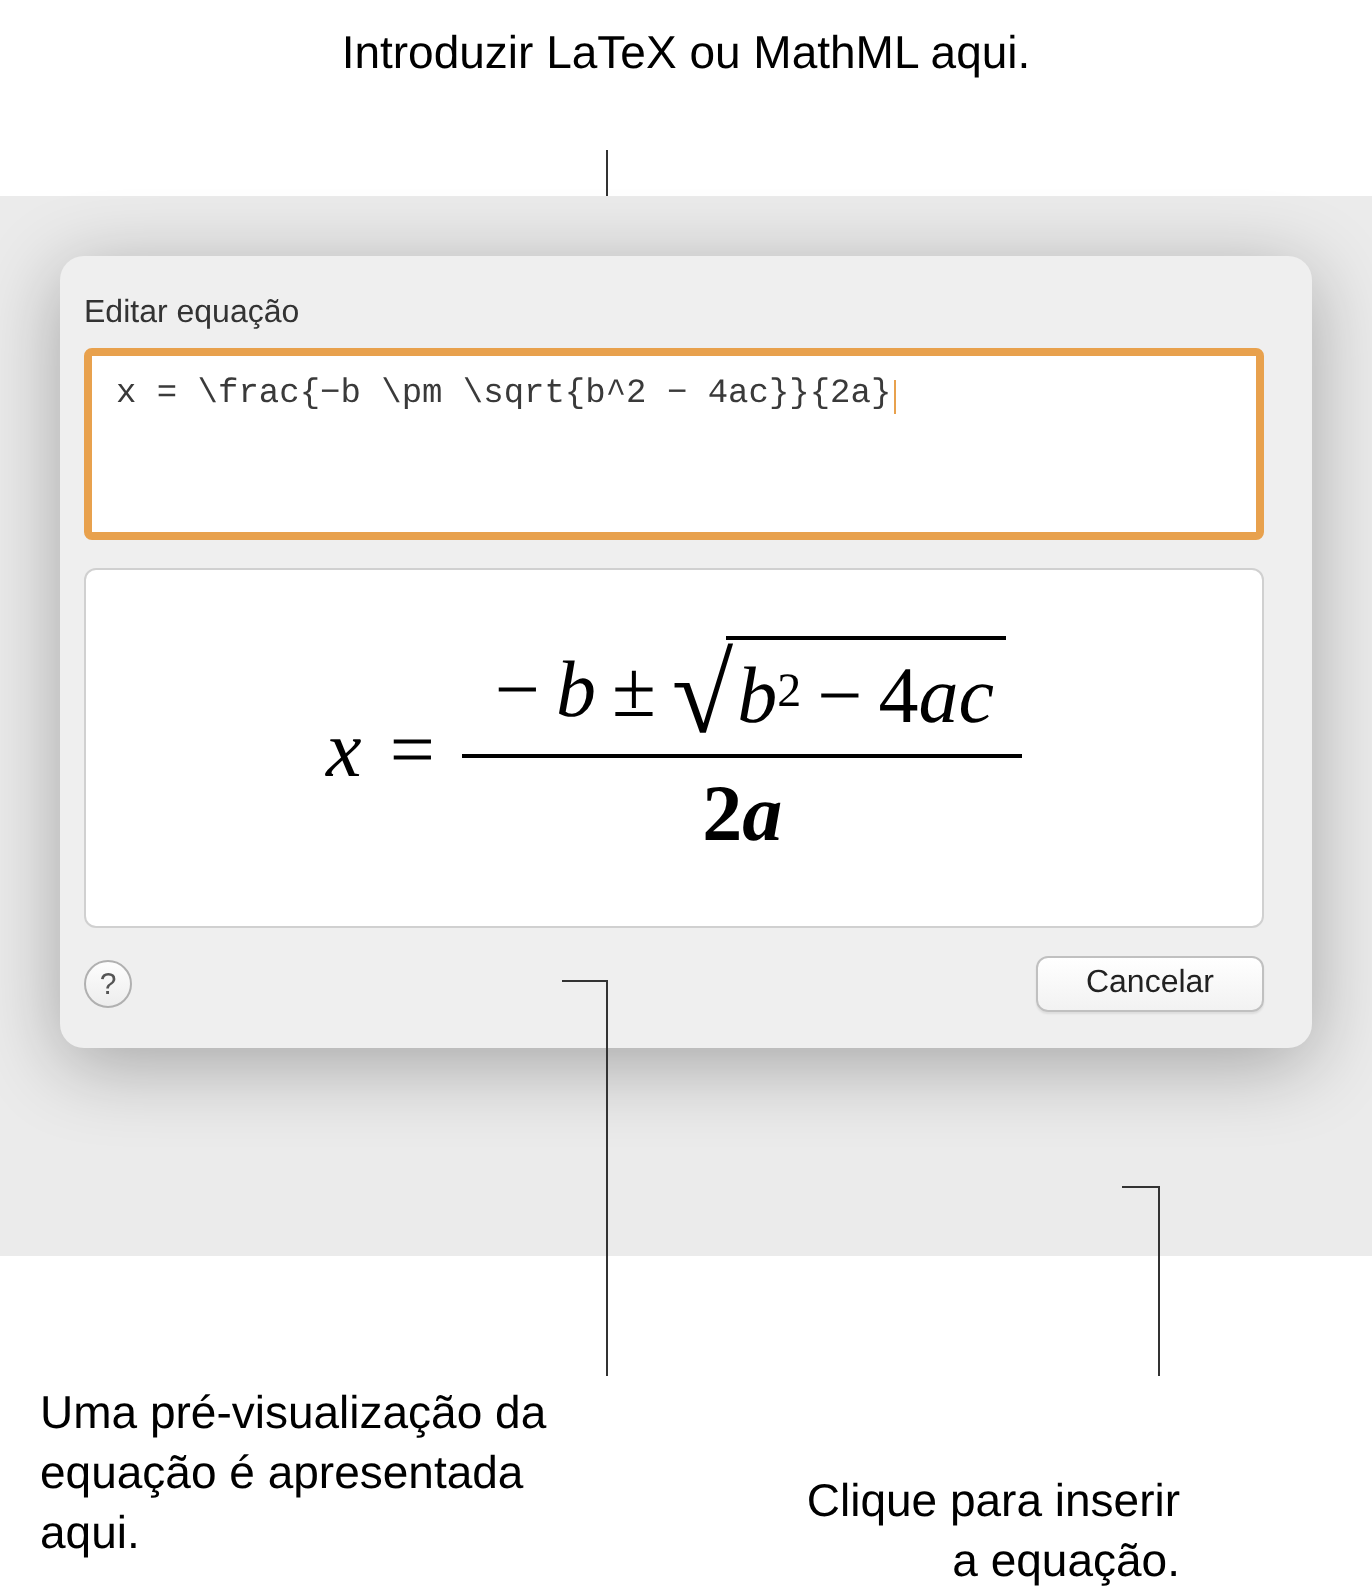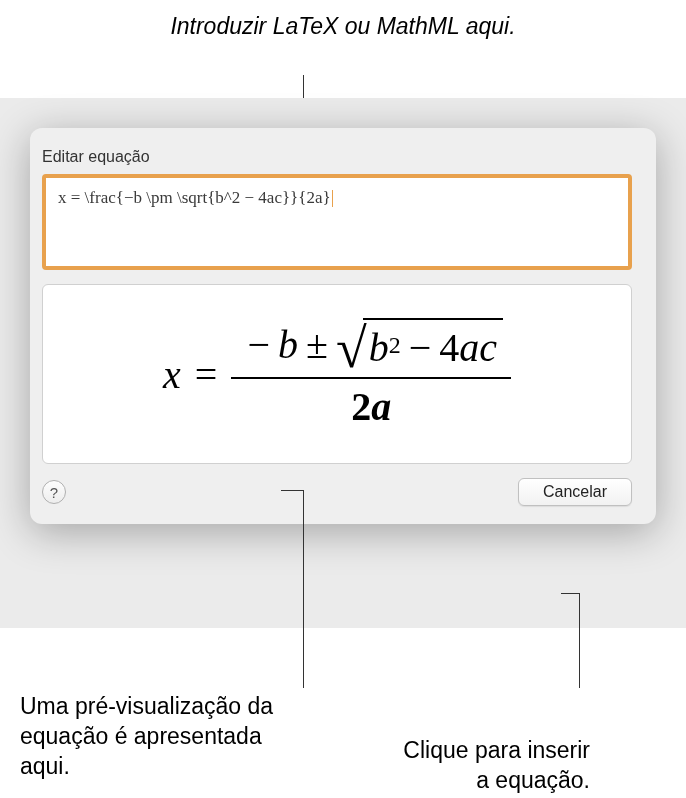--- a/index.html
+++ b/index.html
@@ -17,21 +17,20 @@
     }
     .callout-top {
       position: absolute;
       top: 12px;
       left: 0;
       right: 0;
       text-align: center;
       font-size: 23px;
       color: #000;
       line-height: 1.3;
-      font-style: italic;
     }
     .callout-line-top {
       position: absolute;
       top: 75px;
       left: 303px;
       width: 1px;
       height: 124px;
       background: #333;
     }
     .callout-line-top::after {
@@ -91,21 +90,21 @@
     .equation-input-wrap {
       position: relative;
     }
     .equation-text {
       position: absolute;
       top: 14px;
       left: 16px;
       font-size: 17px;
       color: #3a3a3a;
       pointer-events: none;
-      font-family: Liberation Serif, serif;
+      font-family: Liberation Mono, monospace;
     }
     .preview-box {
       margin-top: 14px;
       width: 100%;
       height: 180px;
       background: #fff;
       border: 1px solid #d0d0d0;
       border-radius: 6px;
       display: flex;
       align-items: center;

